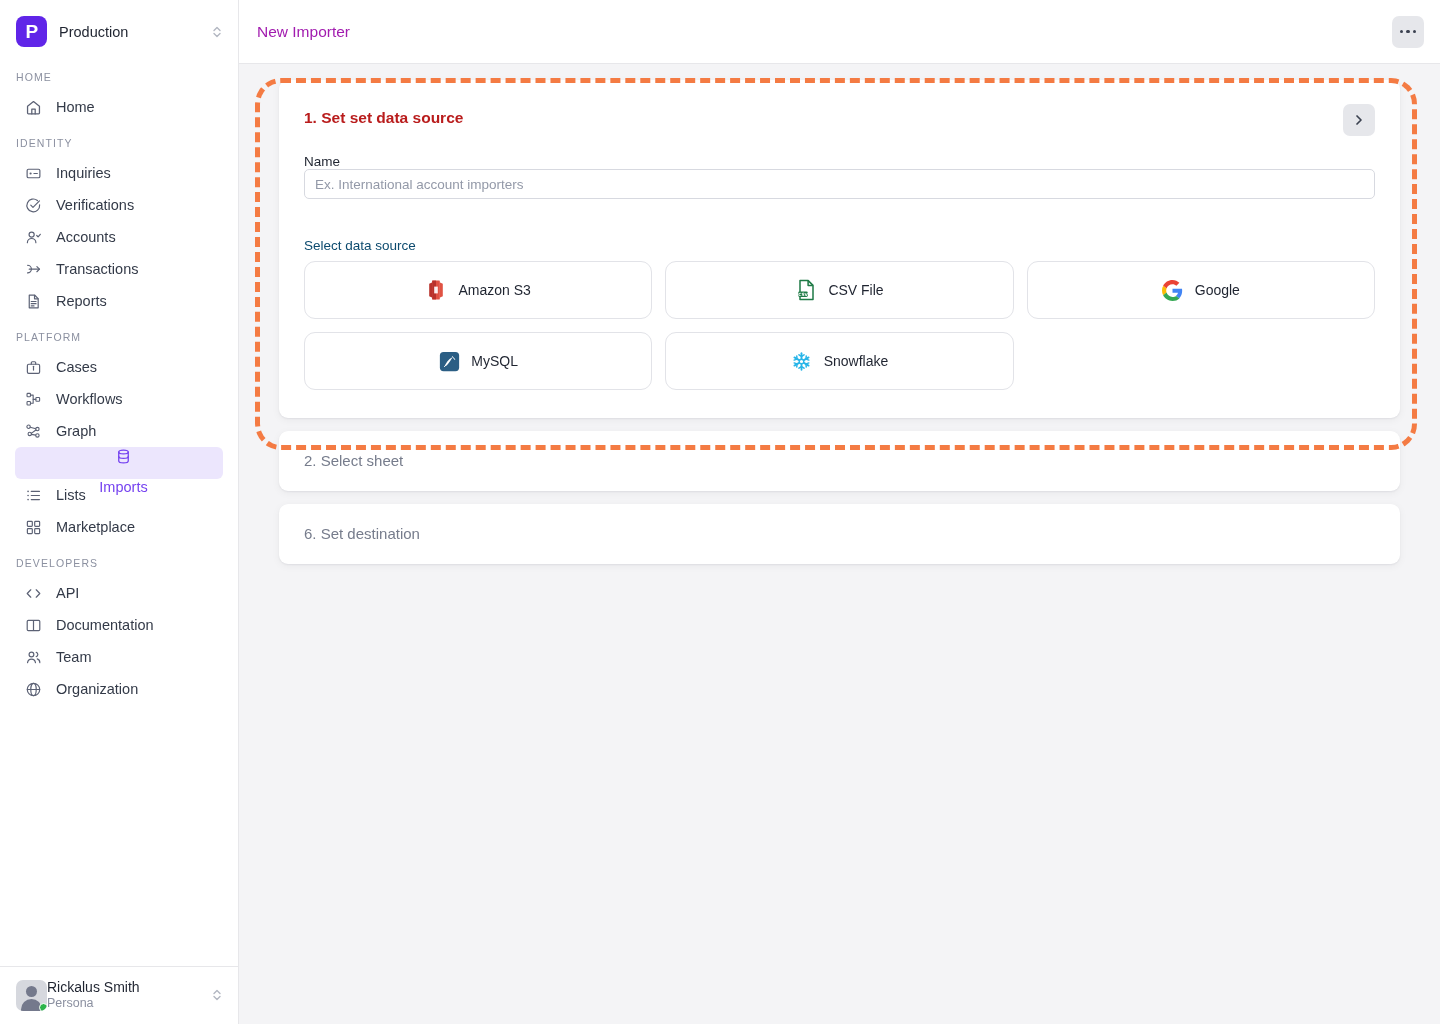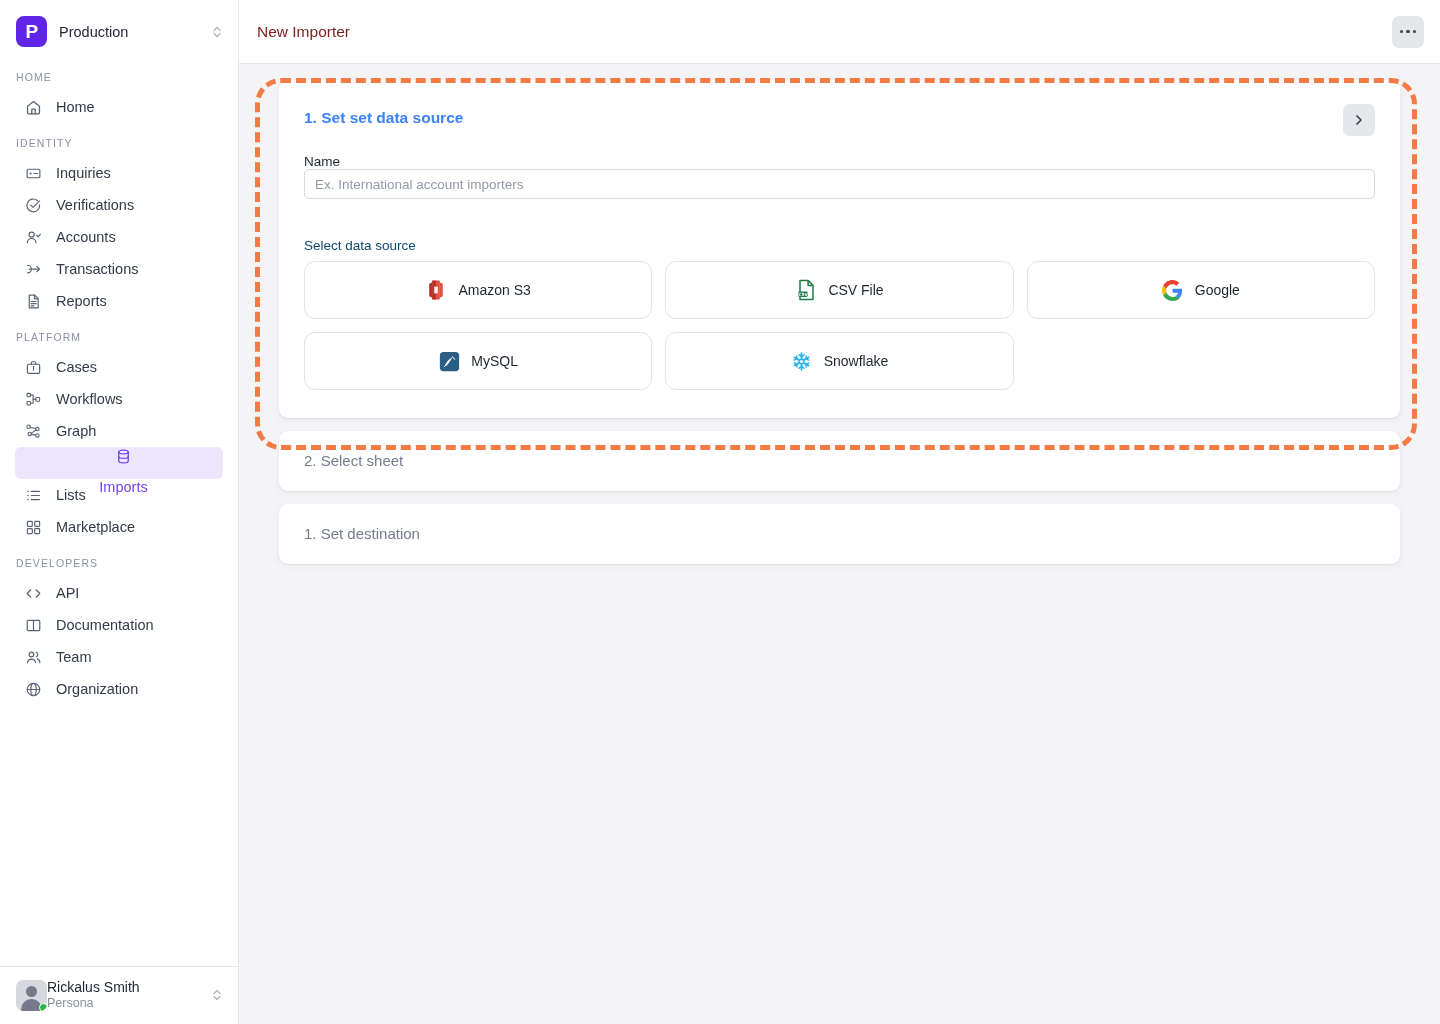--- a/index.html
+++ b/index.html
@@ -157,21 +157,21 @@
     height: 64px;
     background: #ffffff;
     border-bottom: 1px solid #e7e7ea;
     display: flex;
     align-items: center;
     padding: 0 16px 0 18px;
     flex: 0 0 64px;
   }
   .topbar-title {
     font-size: 15.5px;
-    color: #7f1d1d;
+    color: #a21caf;
     flex: 1;
   }
   .kebab {
     width: 32px; height: 32px;
     border-radius: 7px;
     background: #e6e7eb;
     display: flex; align-items: center; justify-content: center;
     gap: 3px;
     cursor: pointer;
     border: none;
@@ -219,21 +219,21 @@
   .card.collapsed.sheet { position: relative; }
 
   .step1-head {
     display: flex;
     align-items: flex-start;
     justify-content: space-between;
     margin-bottom: 18px;
   }
   .step-title {
     font-size: 15.5px;
-    color: #3b82f6;
+    color: #b91c1c;
     font-weight: 600;
     padding-top: 5px;
   }
   .chev-btn {
     width: 32px; height: 32px;
     border-radius: 7px;
     background: #e6e7eb;
     display: flex; align-items: center; justify-content: center;
     cursor: pointer;
     border: none;
@@ -618,19 +618,19 @@
             </div>
 
           </div>
         </div>
 
         <div class="card collapsed sheet">
           <span>2. Select sheet</span>
         </div>
 
         <div class="card collapsed">
-          <span>1. Set destination</span>
+          <span>6. Set destination</span>
         </div>
 
       </div>
     </div>
   </section>
 </div>
 
 </body></html>

